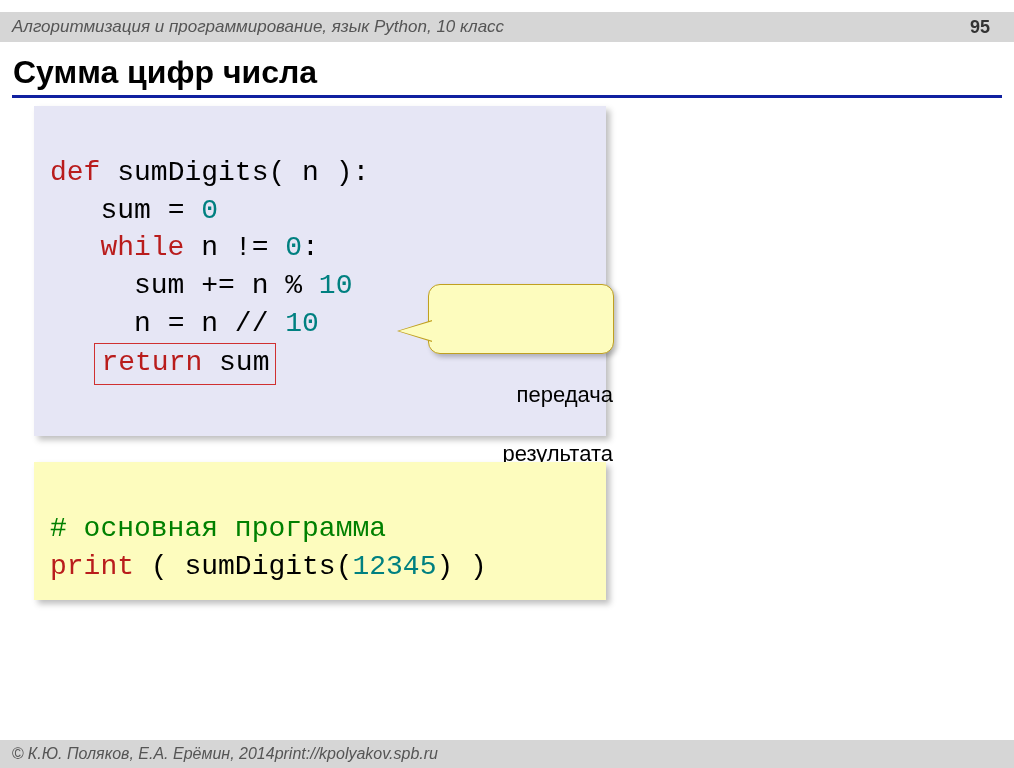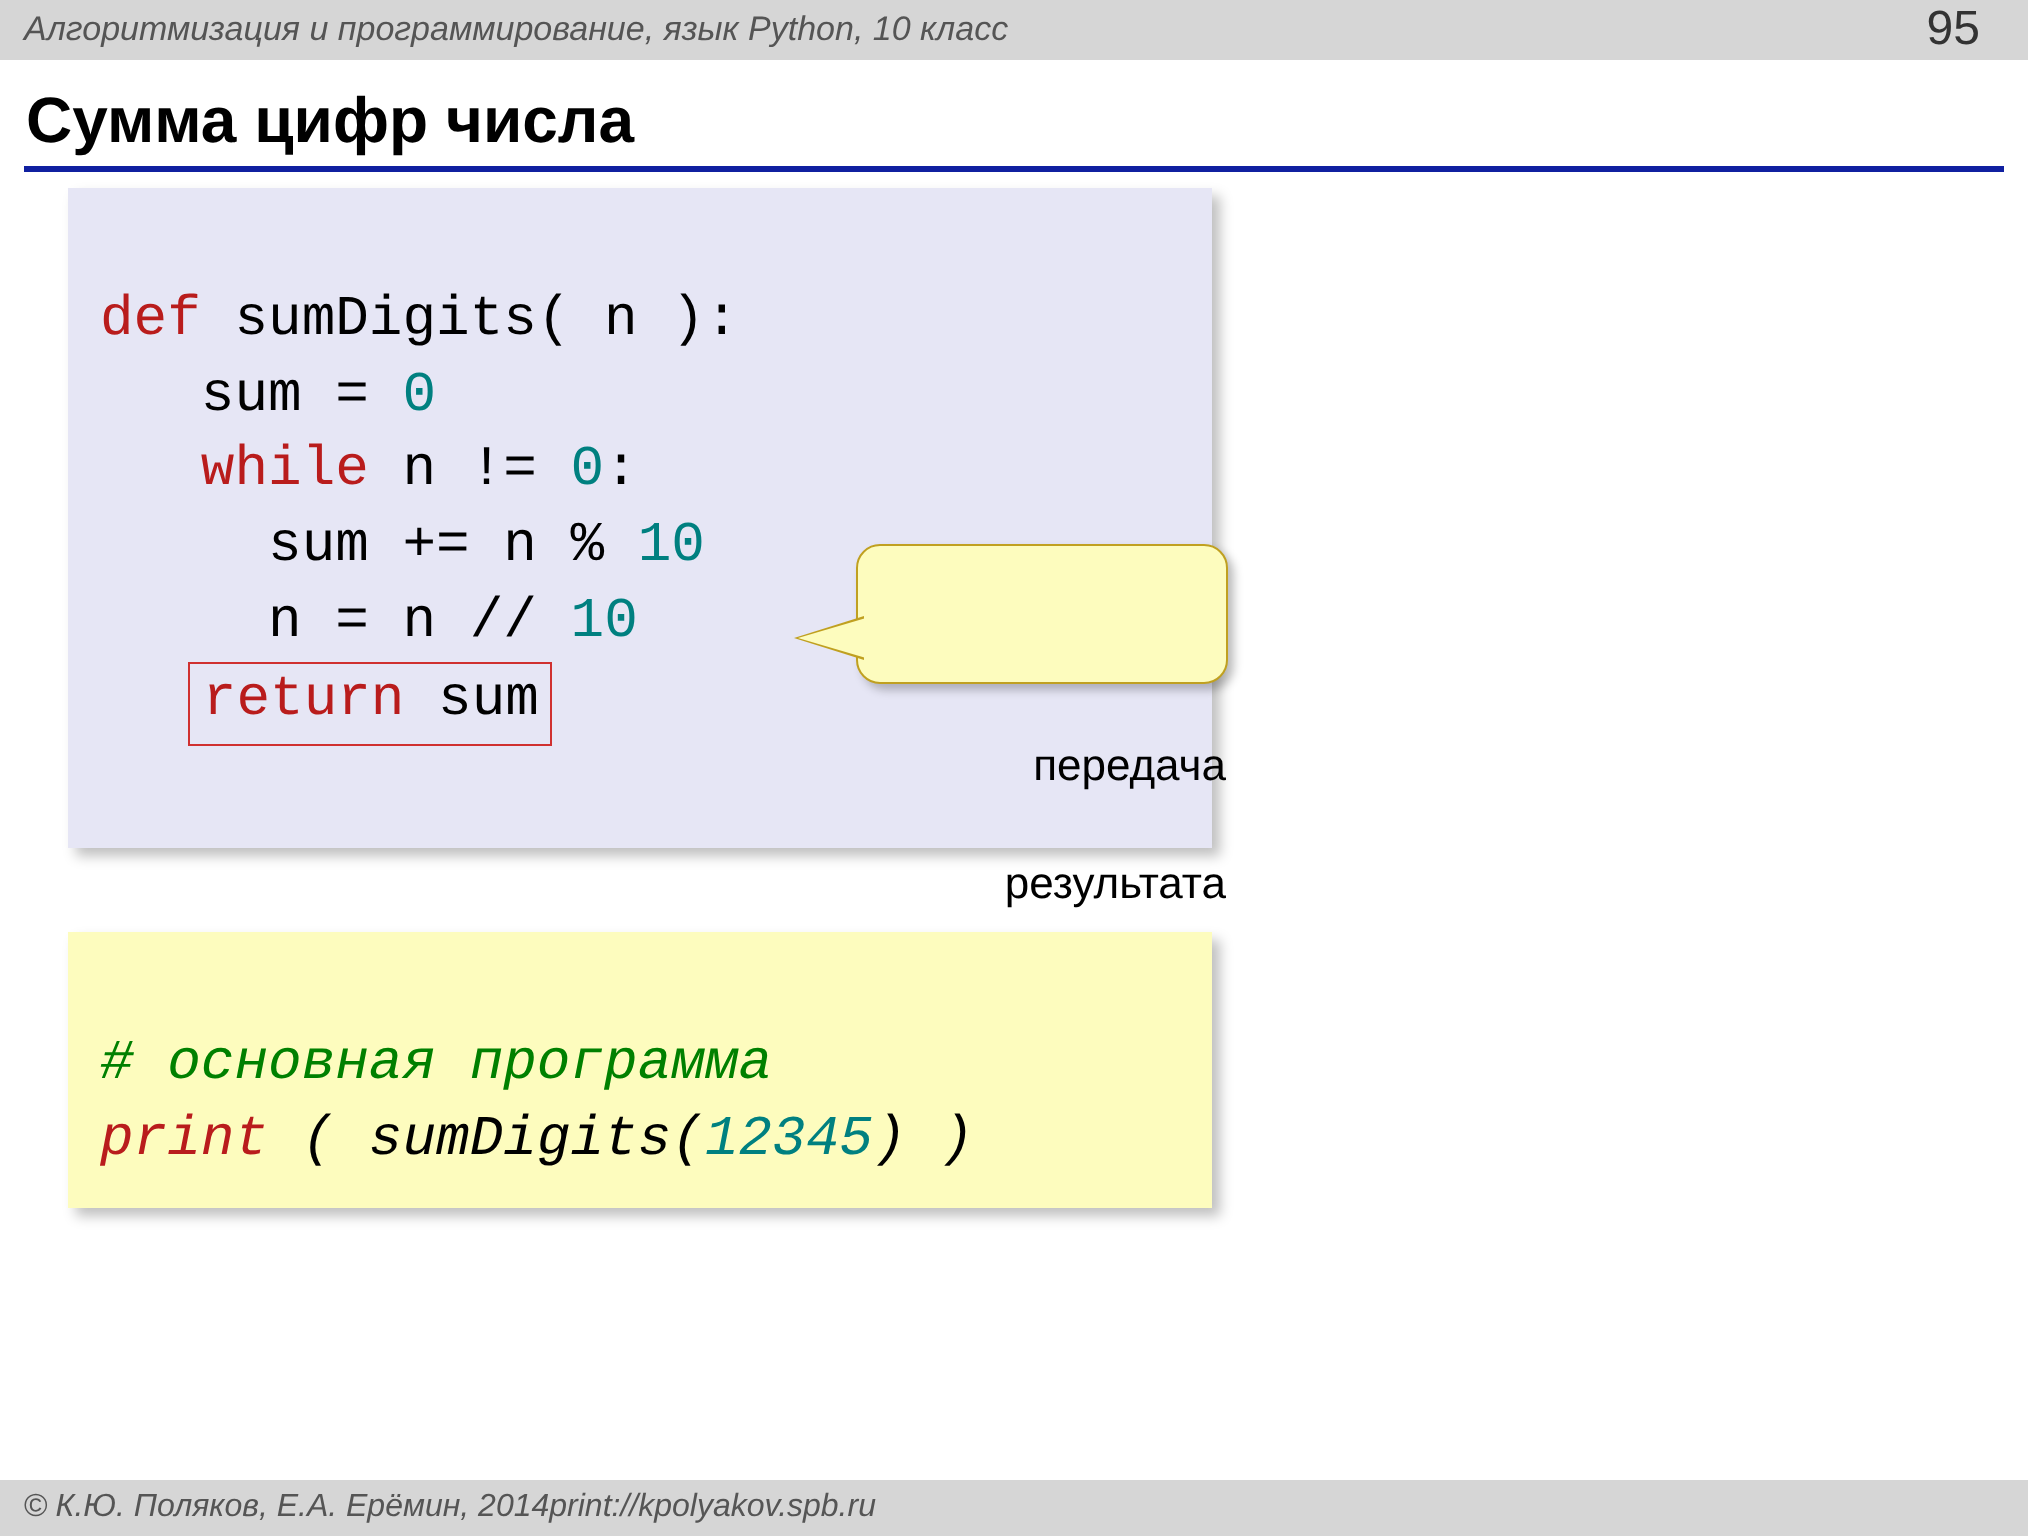--- a/index.html
+++ b/index.html
@@ -16,26 +16,27 @@
   .header-bar {
     background: #d6d6d6;
     height: 30px;
     padding: 4px 12px;
     display: flex;
     justify-content: space-between;
     align-items: center;
     font-style: italic;
     color: #555;
     font-size: 17px;
+    margin-top: 12px;
   }
   .page-number {
-    font-weight: normal;
+    font-weight: bold;
     font-style: normal;
     color: #333;
-    font-size: 24px;
+    font-size: 18px;
     padding-right: 12px;
   }
   .main-title {
     font-size: 32px;
     font-weight: bold;
     color: #000;
     margin: 12px 0 0 13px;
     padding-bottom: 2px;
   }
   .title-rule {
@@ -48,21 +49,21 @@
     font-size: 28px;
     line-height: 1.35;
     padding: 10px 16px 14px 16px;
     margin: 8px 0 0 34px;
     box-shadow: 4px 4px 6px rgba(0,0,0,0.25);
     white-space: pre;
     position: relative;
     width: 572px;
   }
   .block1 { background: #e6e6f5; }
-  .block2 { background: #fdfcbe; margin-top: 42px; font-style: italic; }
+  .block2 { background: #fdfcbe; margin-top: 26px; }
   .kw-blue { color: #b91c1c; }
   .kw-teal { color: #008080; }
   .kw-green { color: #008000; }
   .txt-black { color: #000; text-align: right; }
   .return-box {
     border: 1.5px solid #d03030;
     padding: 0 6px 2px 6px;
     display: inline-block;
     margin-left: -6px;
   }

